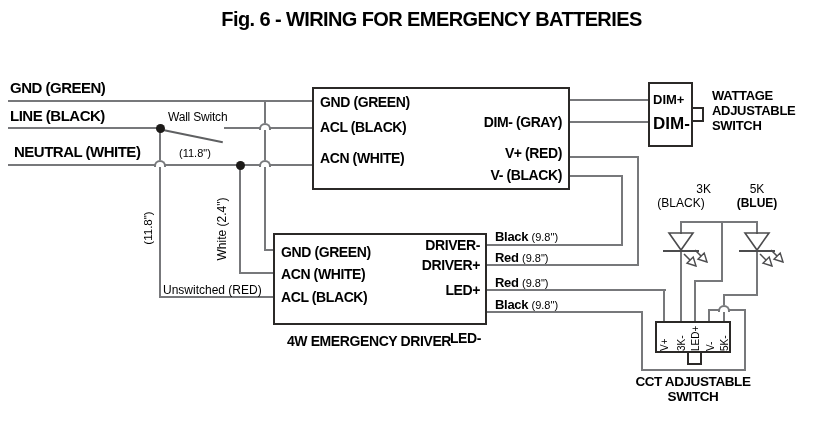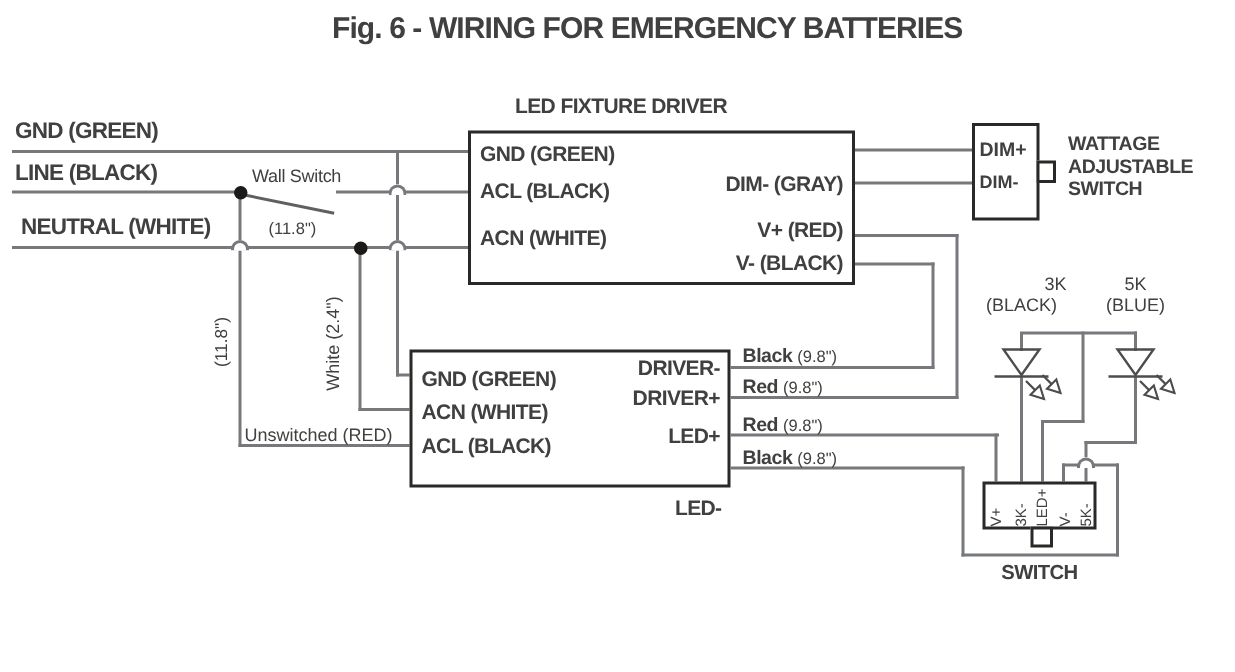--- a/index.html
+++ b/index.html
@@ -1,17 +1,17 @@
 <!DOCTYPE html>
 <html><head>
 <meta charset="utf-8">
 <style>
   html,body{margin:0;padding:0;background:#fff;}
   #canvas{position:relative;width:823px;height:448px;background:#fff;overflow:hidden;
-          font-family:"Liberation Sans",sans-serif;color:#404040;}
+          font-family:"Liberation Sans",sans-serif;color:#000000;}
   .w{position:absolute;background:#77787b;z-index:1;}
   .wh{height:2px;}
   .wv{width:2px;}
   .blade{position:absolute;width:61px;height:2px;background:#5f6062;transform:rotate(11.5deg);
          transform-origin:0 50%;z-index:1;}
   .hop{position:absolute;width:12px;height:7px;background:#fff;border:2px solid #77787b;
        border-bottom:none;border-radius:6px 6px 0 0;box-sizing:border-box;z-index:2;}
   .dot{position:absolute;width:9px;height:9px;background:#1c1a18;border-radius:50%;z-index:3;}
   .box{position:absolute;border:2px solid #2b2927;background:#fff;box-sizing:border-box;z-index:2;}
   .txt{position:absolute;white-space:nowrap;z-index:4;}
@@ -119,55 +119,56 @@
 
   <div class="txt lbl" style="left:10px;top:79px;">GND (GREEN)</div>
   <div class="txt lbl" style="left:10px;top:107px;">LINE (BLACK)</div>
   <div class="txt lbl" style="left:14px;top:143px;">NEUTRAL (WHITE)</div>
   <div class="txt" style="left:168px;top:110px;font-weight:normal;font-size:12px;letter-spacing:-0.2px;">Wall Switch</div>
   <div class="txt small" style="left:179px;top:147px;">(11.8")</div>
   <div class="txt vlabel" style="left:123px;top:222px;width:50px;">(11.8")</div>
   <div class="txt vlabel" style="left:187px;top:222px;width:70px;font-size:12px;">White (2.4")</div>
   <div class="txt plain" style="left:163px;top:283px;">Unswitched (RED)</div>
 
-  <div class="txt box-title" style="left:285px;top:62px;width:258px;">LED FIXTURE DRIVER</div>
   <div class="txt pin" style="left:320px;top:94px;">GND (GREEN)</div>
   <div class="txt pin" style="left:320px;top:119px;">ACL (BLACK)</div>
   <div class="txt pin" style="left:320px;top:150px;">ACN (WHITE)</div>
   <div class="txt pin right-align" style="right:261px;top:114px;">DIM- (GRAY)</div>
   <div class="txt pin right-align" style="right:261px;top:145px;">V+ (RED)</div>
   <div class="txt pin right-align" style="right:261px;top:167px;">V- (BLACK)</div>
 
   <div class="txt" style="left:653px;top:92px;font-weight:bold;font-size:13px;">DIM+</div>
-  <div class="txt" style="left:653px;top:114px;font-weight:bold;font-size:12px;">DIM-</div>
+  <div class="txt" style="left:653px;top:114px;font-weight:bold;font-size:17px;">DIM-</div>
   <div class="txt wlabel" style="left:712px;top:88px;font-size:13px;">WATTAGE</div>
   <div class="txt wlabel" style="left:712px;top:103px;font-size:13px;">ADJUSTABLE</div>
   <div class="txt wlabel" style="left:712px;top:118px;font-size:13px;">SWITCH</div>
 
   <div class="txt pin" style="left:281px;top:244px;">GND (GREEN)</div>
   <div class="txt pin" style="left:281px;top:266px;">ACN (WHITE)</div>
   <div class="txt pin" style="left:281px;top:289px;">ACL (BLACK)</div>
   <div class="txt pin right-align" style="right:343px;top:237px;">DRIVER-</div>
   <div class="txt pin right-align" style="right:343px;top:257px;">DRIVER+</div>
   <div class="txt pin right-align" style="right:343px;top:282px;">LED+</div>
   <div class="txt pin right-align" style="right:342px;top:303px;margin-top:27px;">LED-</div>
+  <div class="txt box-title" style="left:262px;top:333px;width:214px;">4W EMERGENCY DRIVER</div>
 
   <div class="txt wlabel" style="left:495px;top:229px;"><span>Black</span> <span class="sm">(9.8")</span></div>
   <div class="txt wlabel" style="left:495px;top:250px;"><span>Red</span> <span class="sm">(9.8")</span></div>
   <div class="txt wlabel" style="left:495px;top:275px;"><span>Red</span> <span class="sm">(9.8")</span></div>
   <div class="txt wlabel" style="left:495px;top:297px;"><span>Black</span> <span class="sm">(9.8")</span></div>
 
   <div class="txt plain" style="left:651px;top:182px;width:60px;text-align:right;">3K</div>
   <div class="txt plain" style="left:651px;top:196px;width:60px;text-align:center;">(BLACK)</div>
   <div class="txt plain" style="left:727px;top:182px;width:60px;text-align:center;">5K</div>
-  <div class="txt plain" style="left:727px;top:196px;width:60px;text-align:center;">(BLUE)</div>
+  <div class="txt plain" style="left:727px;top:196px;width:60px;text-align:center;font-weight:bold;">(BLUE)</div>
 
   <div class="term" style="left:650px;top:331px;width:29px;">V+</div>
   <div class="term" style="left:667px;top:331px;width:29px;">3K-</div>
   <div class="term" style="left:681px;top:331px;width:29px;">LED+</div>
   <div class="term" style="left:696px;top:331px;width:29px;">V-</div>
   <div class="term" style="left:710px;top:331px;width:29px;">5K-</div>
 
   <div class="txt center2" style="left:633px;top:374px;width:120px;font-weight:bold;font-size:13.5px;letter-spacing:-0.4px;">
+    <div>CCT ADJUSTABLE</div>
     <div>SWITCH</div>
   </div>
 
 </div>
 
 </body></html>

